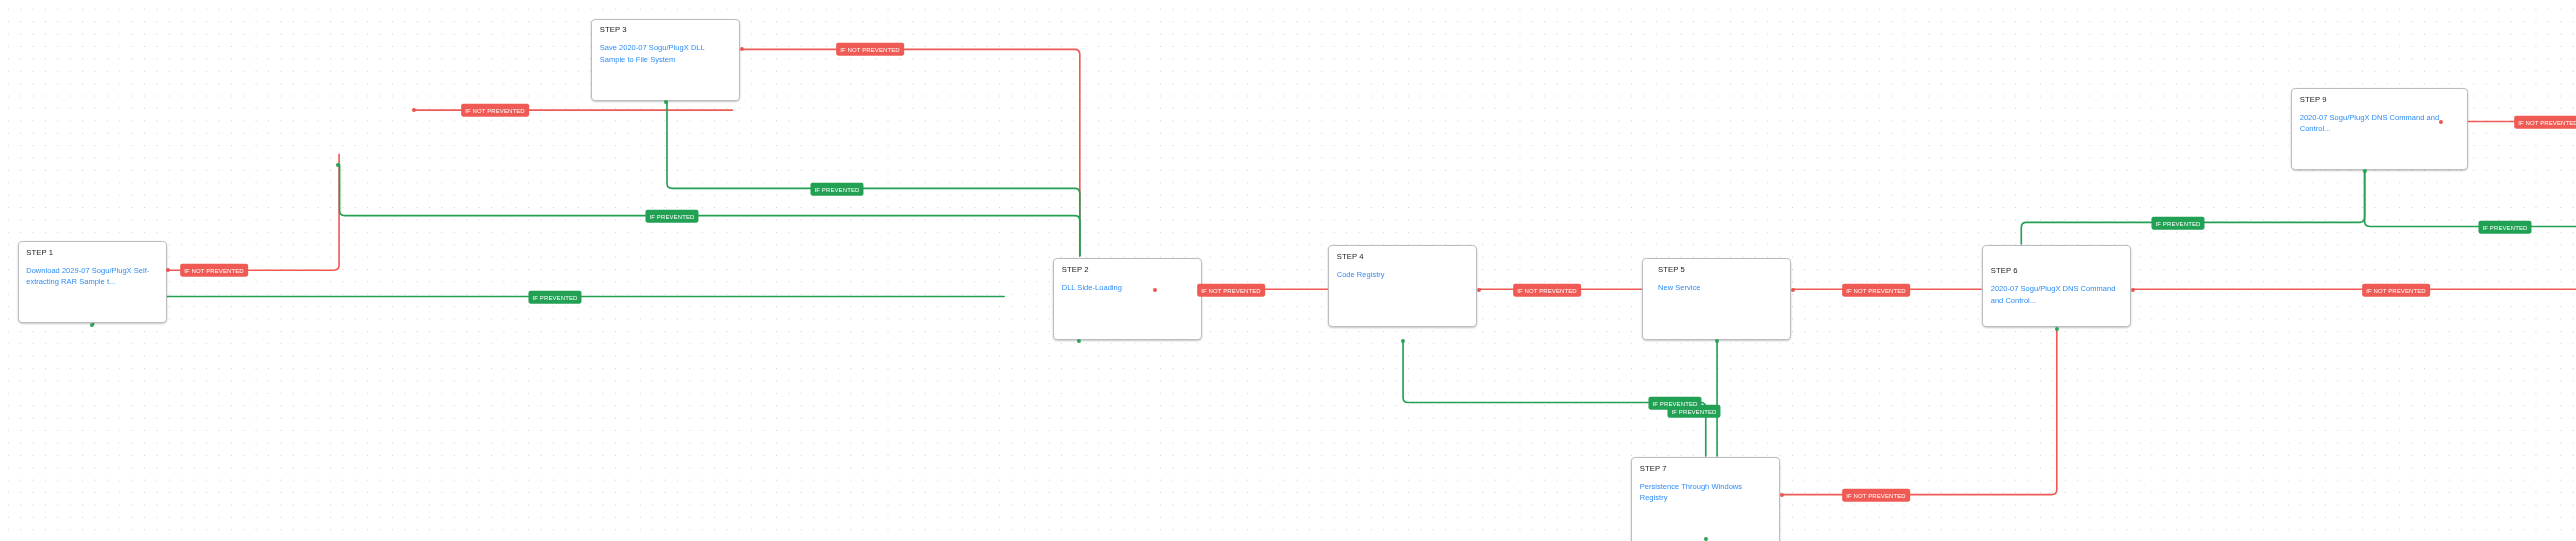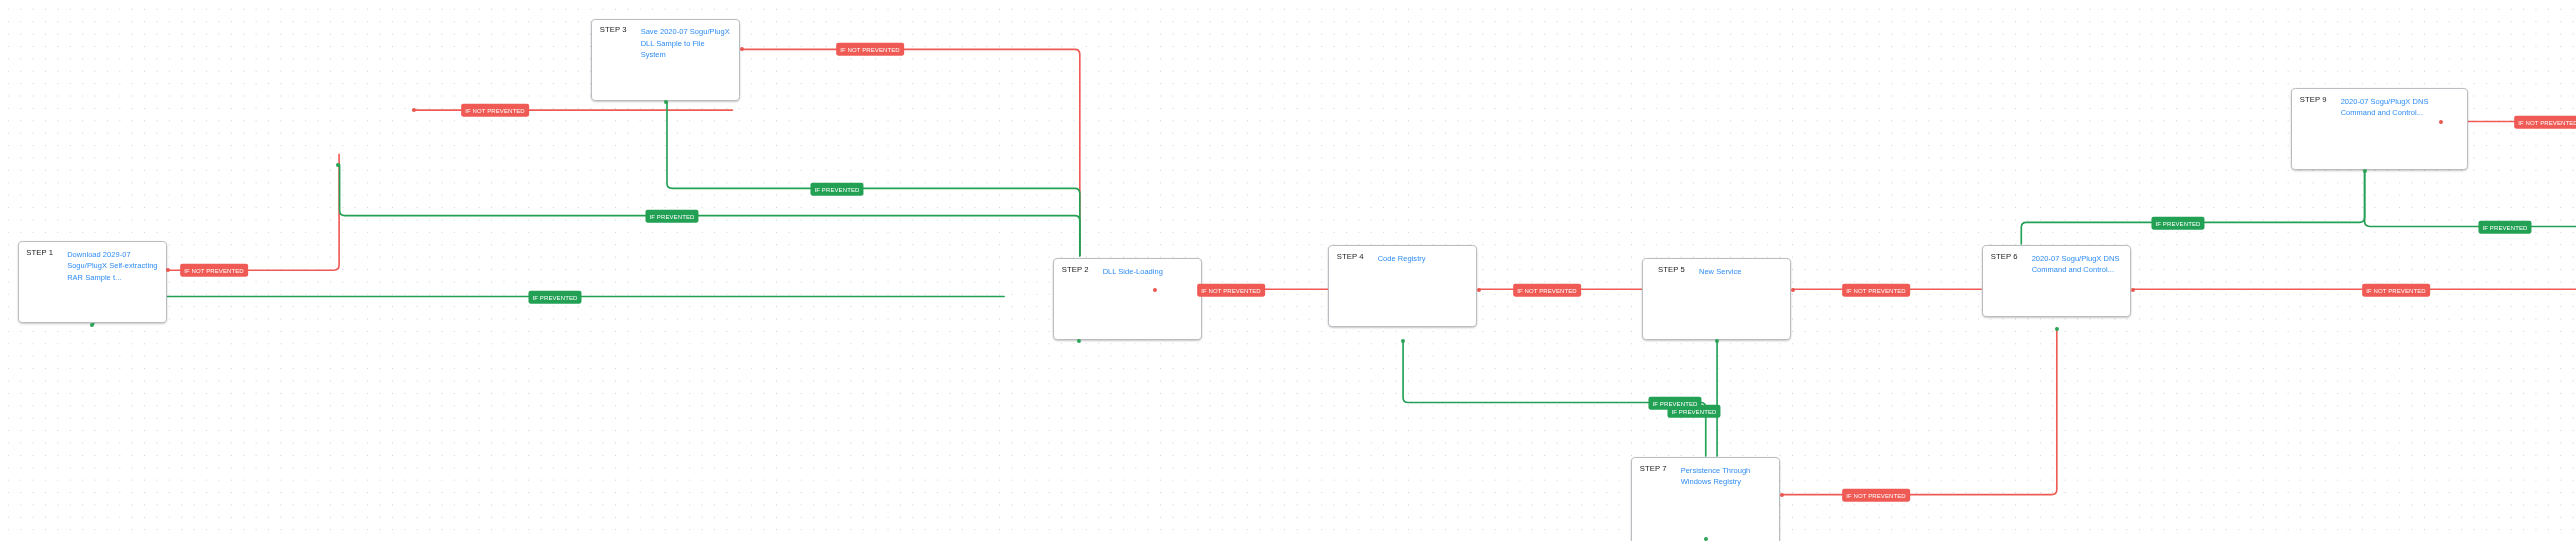--- a/index.html
+++ b/index.html
@@ -27,21 +27,22 @@
   }
   .node{
     position:absolute;
     box-sizing:border-box;
     background:#ffffff;
     border:0.5px solid #b9bdc2;
     border-radius:4.6px;
     box-shadow:0 1px 2.1px rgba(0,0,0,0.22), 0 0 0 0.3px rgba(0,0,0,0.03);
     padding:6.7px 7.7px 5.2px 7.7px;
     display:flex;
-    gap:14px;
+    flex-direction:column;
+    gap:7px;
     overflow:hidden;
   }
   .node-step{
     font-size:7.7px;
     line-height:1.15;
     color:#181818;
     letter-spacing:0.1px;
     white-space:nowrap;
   }
   .node-title{
@@ -155,21 +156,21 @@
   <span class="port port-red" style="left:1479px;top:290px;"></span>
   <span class="port port-green" style="left:1403px;top:341px;"></span>
 
   <div class="node" style="left:1642px;top:258px;width:149px;height:82px;padding-left:15px;">
     <div class="node-step">STEP 5</div>
     <div class="node-title">New Service</div>
   </div>
   <span class="port port-red" style="left:1793px;top:290px;"></span>
   <span class="port port-green" style="left:1717px;top:341px;"></span>
 
-  <div class="node" style="left:1982px;top:245px;width:149px;height:72px;">
+  <div class="node" style="left:1982px;top:245px;width:149px;height:82px;justify-content:center;">
     <div class="node-step">STEP 6</div>
     <div class="node-title">2020-07 Sogu/PlugX DNS Command and Control...</div>
   </div>
   <span class="port port-red" style="left:2133px;top:290px;"></span>
   <span class="port port-green" style="left:2057px;top:329px;"></span>
 
   <div class="node" style="left:2291px;top:88px;width:177px;height:82px;">
     <div class="node-step">STEP 9</div>
     <div class="node-title">2020-07 Sogu/PlugX DNS Command and Control...</div>
   </div>

